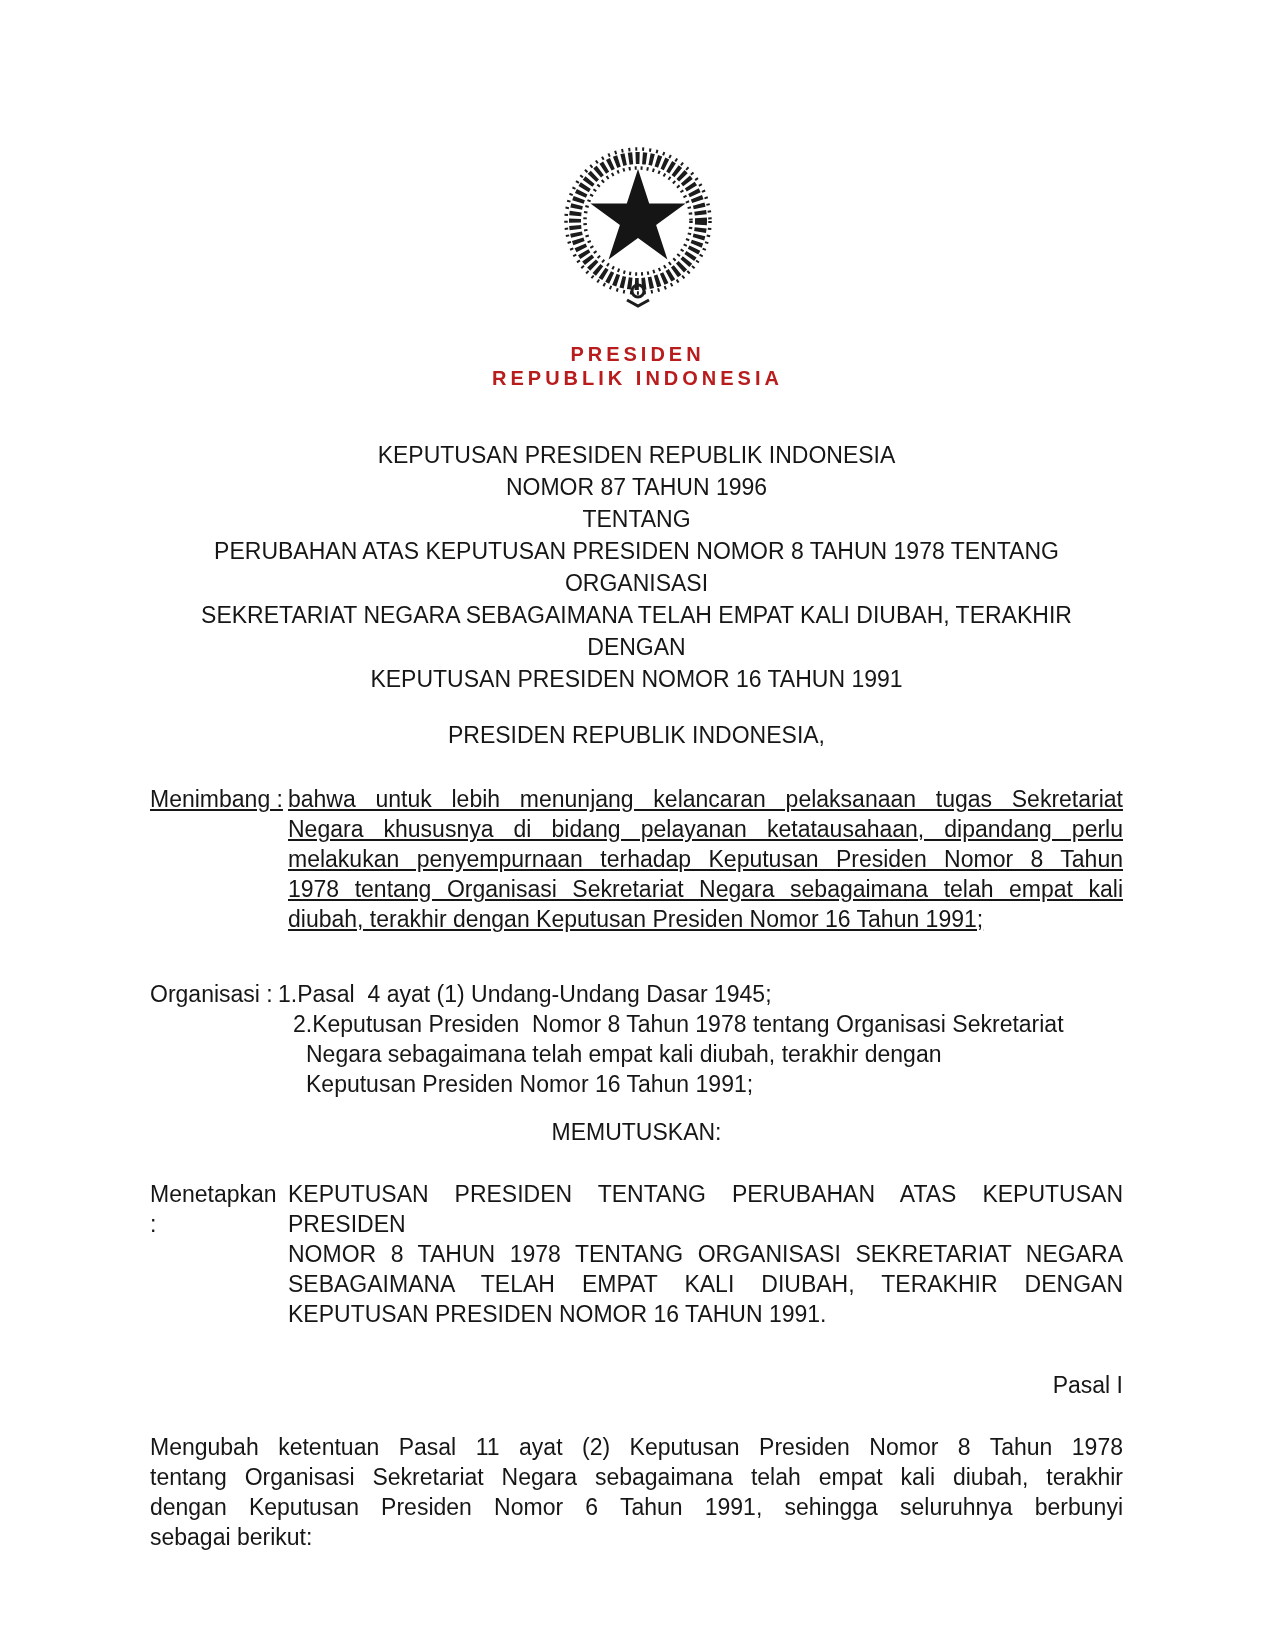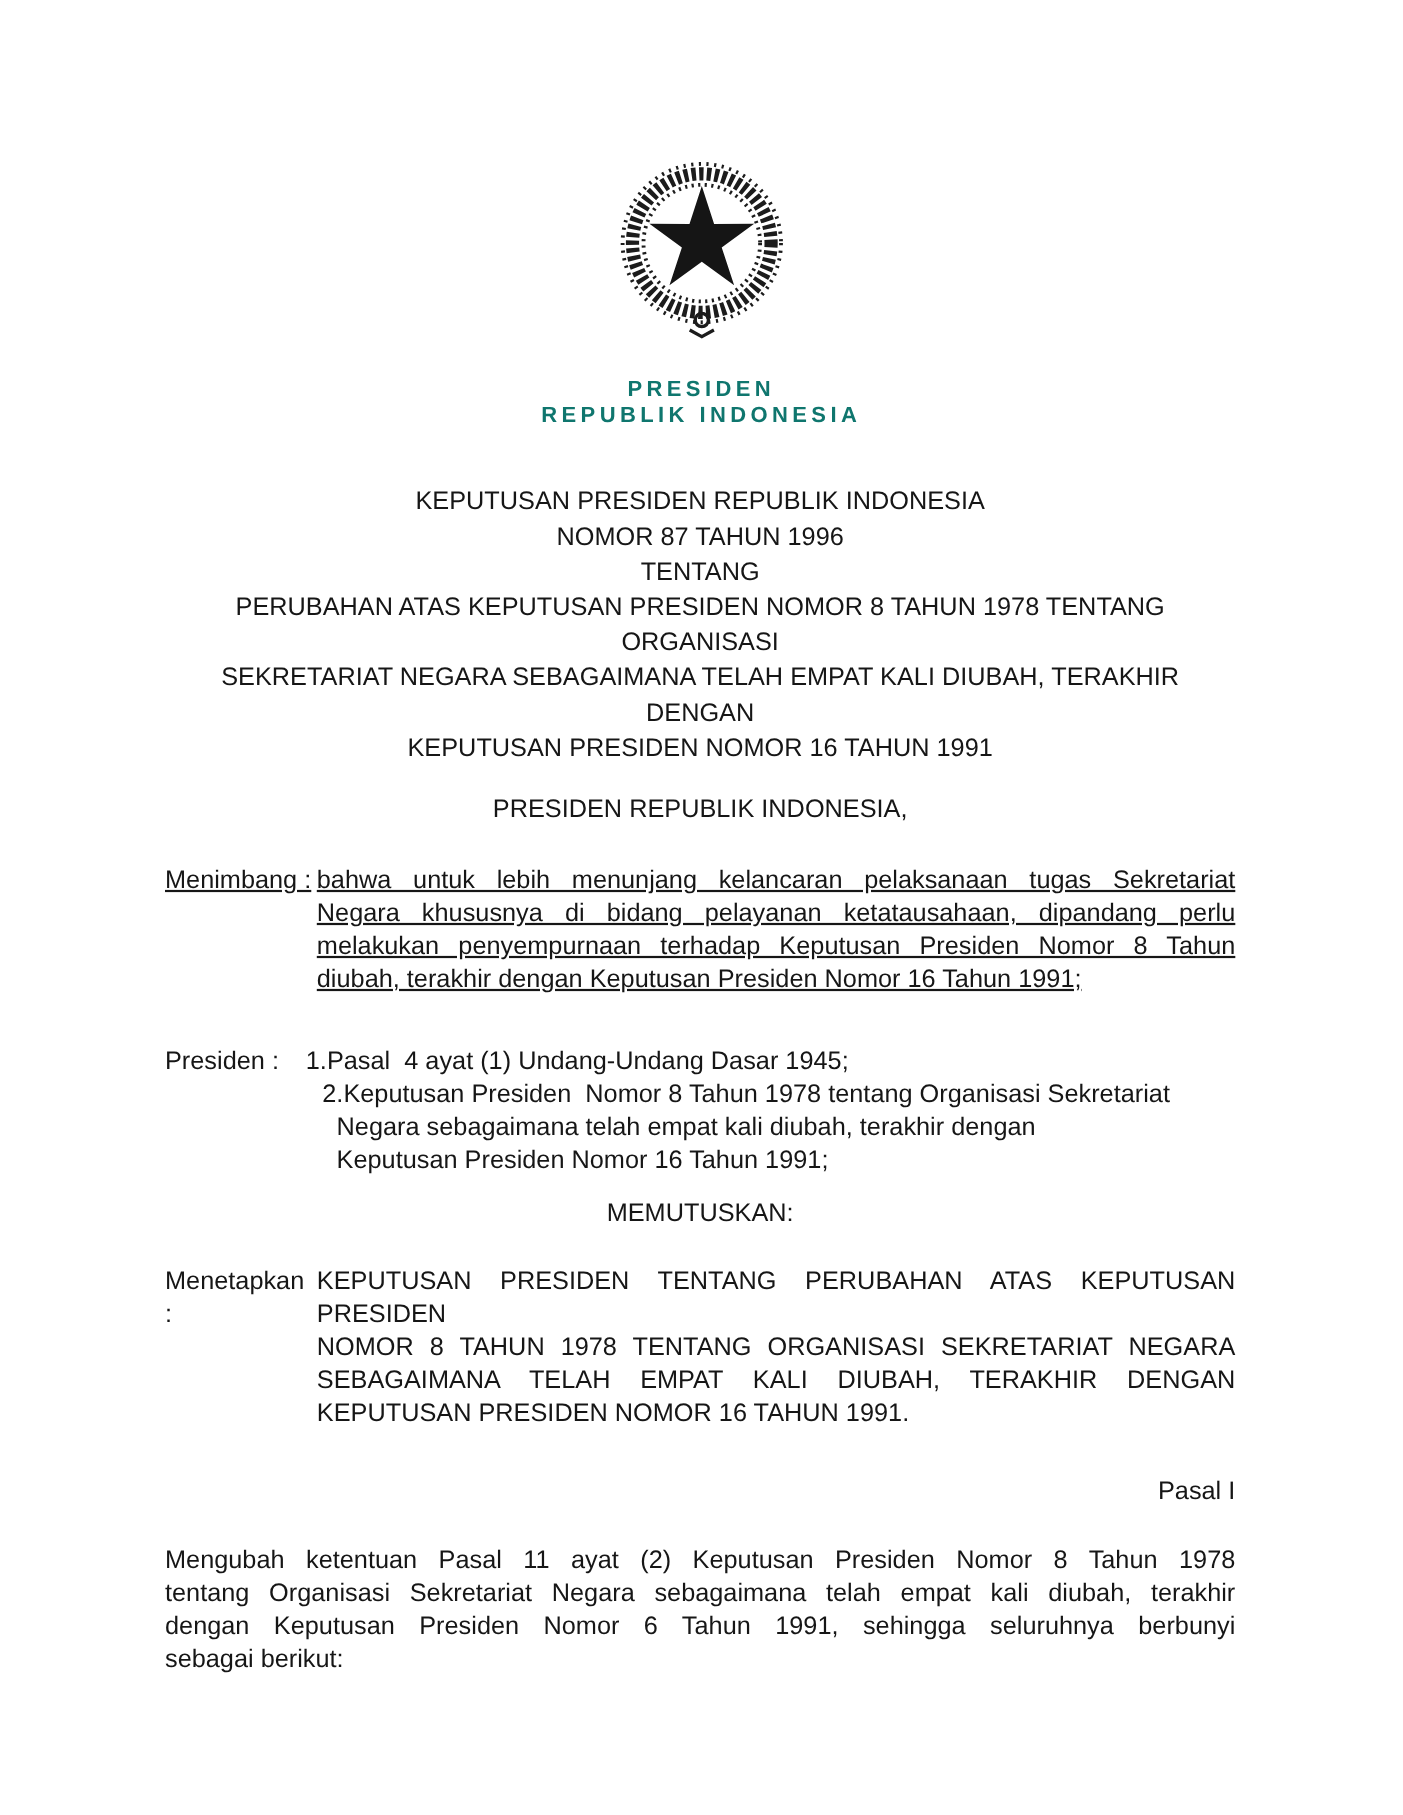--- a/index.html
+++ b/index.html
@@ -22,21 +22,21 @@
     text-align: center;
   }
   .emblem-wrap svg { display: block; margin: 0 auto; }
   .letterhead {
     margin-top: 24px;
     text-align: center;
     font-size: 20px;
     line-height: 24px;
     font-weight: bold;
     letter-spacing: 4px;
-    color: #0f766e;
+    color: #b91c1c;
   }
   
   .content {
     margin-left: 150px;
     width: 973px;
     font-size: 23px;
     line-height: 30px;
   }
   .title-block {
     margin-top: 49px;
@@ -98,26 +98,27 @@
       </div>
 
     <div class="salutation">PRESIDEN REPUBLIK INDONESIA,</div>
 
     <div class="clause menimbang">
       <div class="clause-label">Menimbang :</div>
       <div class="clause-body just">
           <div class="tline">bahwa untuk lebih menunjang kelancaran pelaksanaan tugas Sekretariat</div>
           <div class="tline">Negara khususnya di bidang pelayanan ketatausahaan, dipandang perlu</div>
           <div class="tline">melakukan penyempurnaan terhadap Keputusan Presiden Nomor 8 Tahun</div>
+          <div class="tline">1978 tentang Organisasi Sekretariat Negara sebagaimana telah empat kali</div>
           <div class="tline">diubah, terakhir dengan Keputusan Presiden Nomor 16 Tahun 1991;</div>
         </div>
     </div>
 
     <div class="clause mengingat">
-      <div class="clause-label">Presiden :</div>
+      <div class="clause-label">Organisasi :</div>
       <div class="clause-body raw" id="mengingat-body">
           <div class="tline">1.Pasal  4 ayat (1) Undang-Undang Dasar 1945;</div>
           <div class="tline">2.Keputusan Presiden  Nomor 8 Tahun 1978 tentang Organisasi Sekretariat</div>
           <div class="tline">Negara sebagaimana telah empat kali diubah, terakhir dengan</div>
           <div class="tline">Keputusan Presiden Nomor 16 Tahun 1991;</div>
         </div>
     </div>
 
     <div class="memutuskan">MEMUTUSKAN:</div>
 

